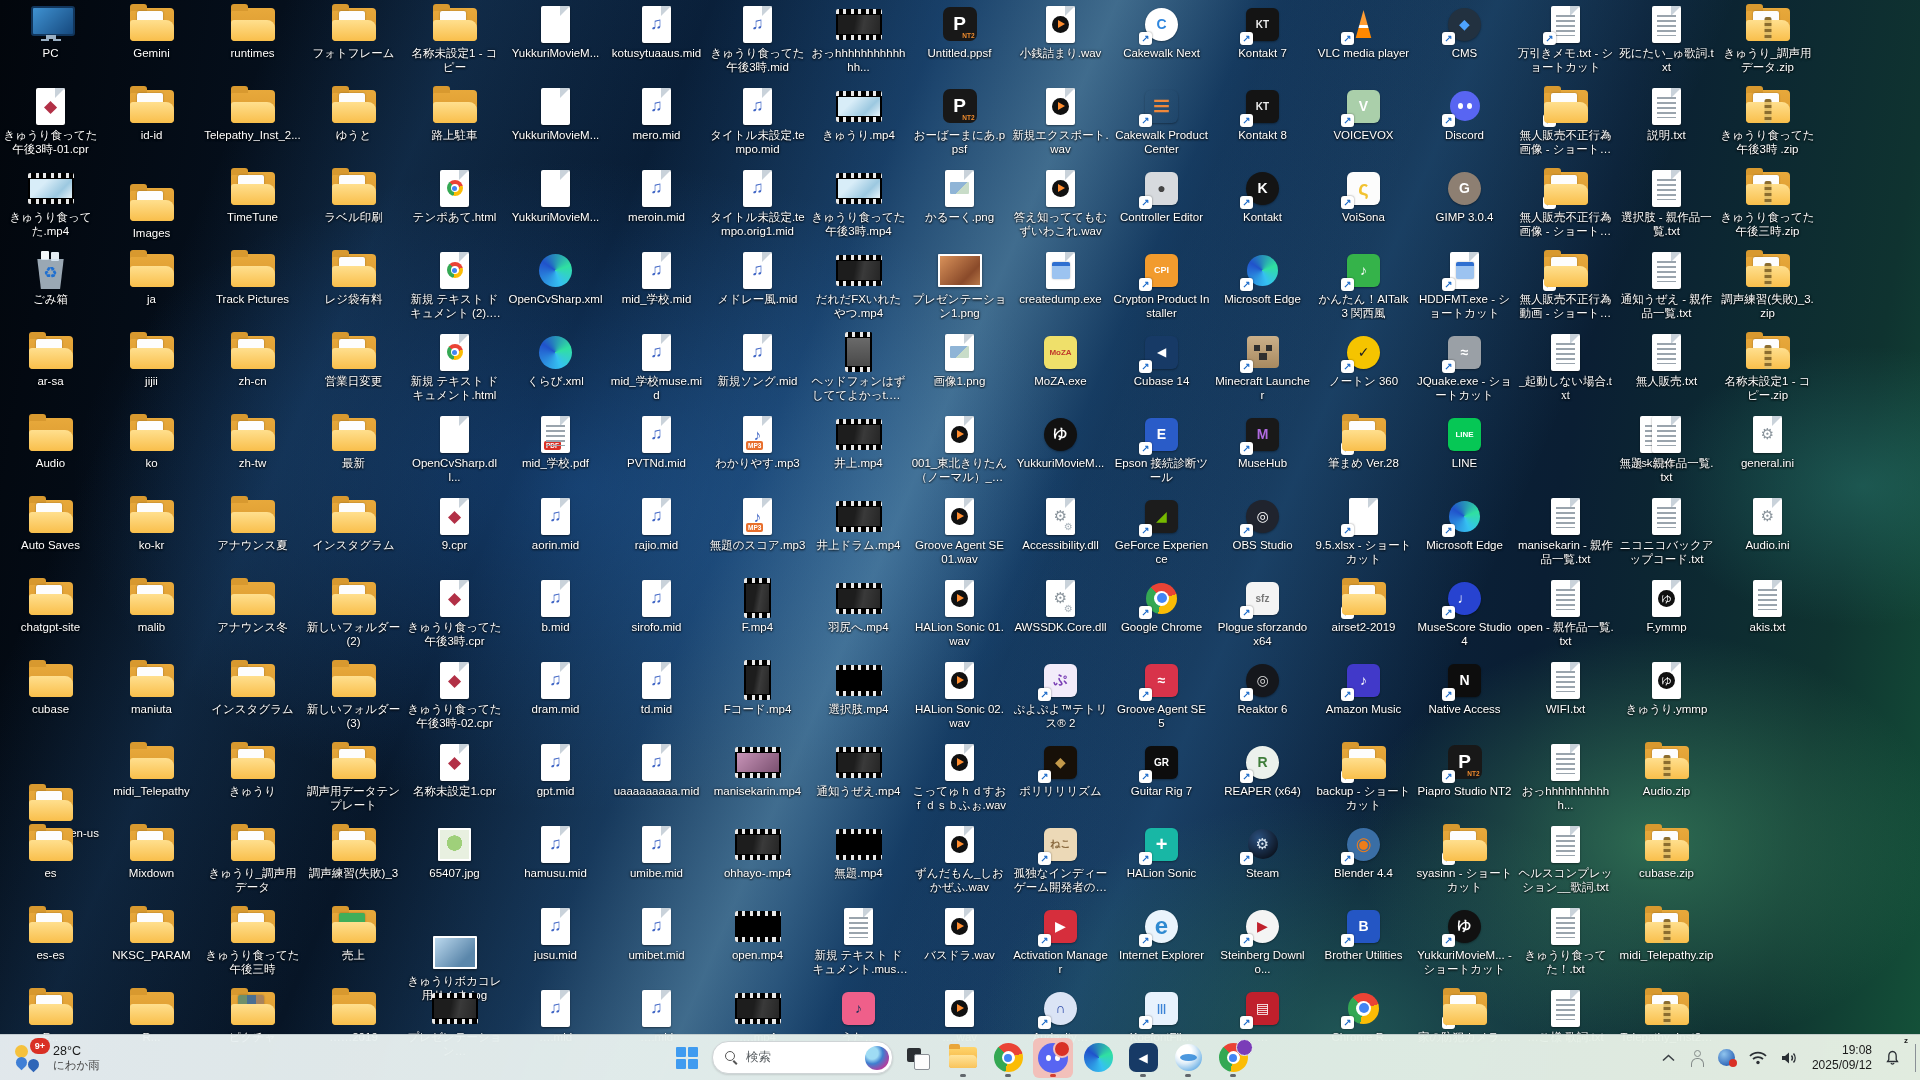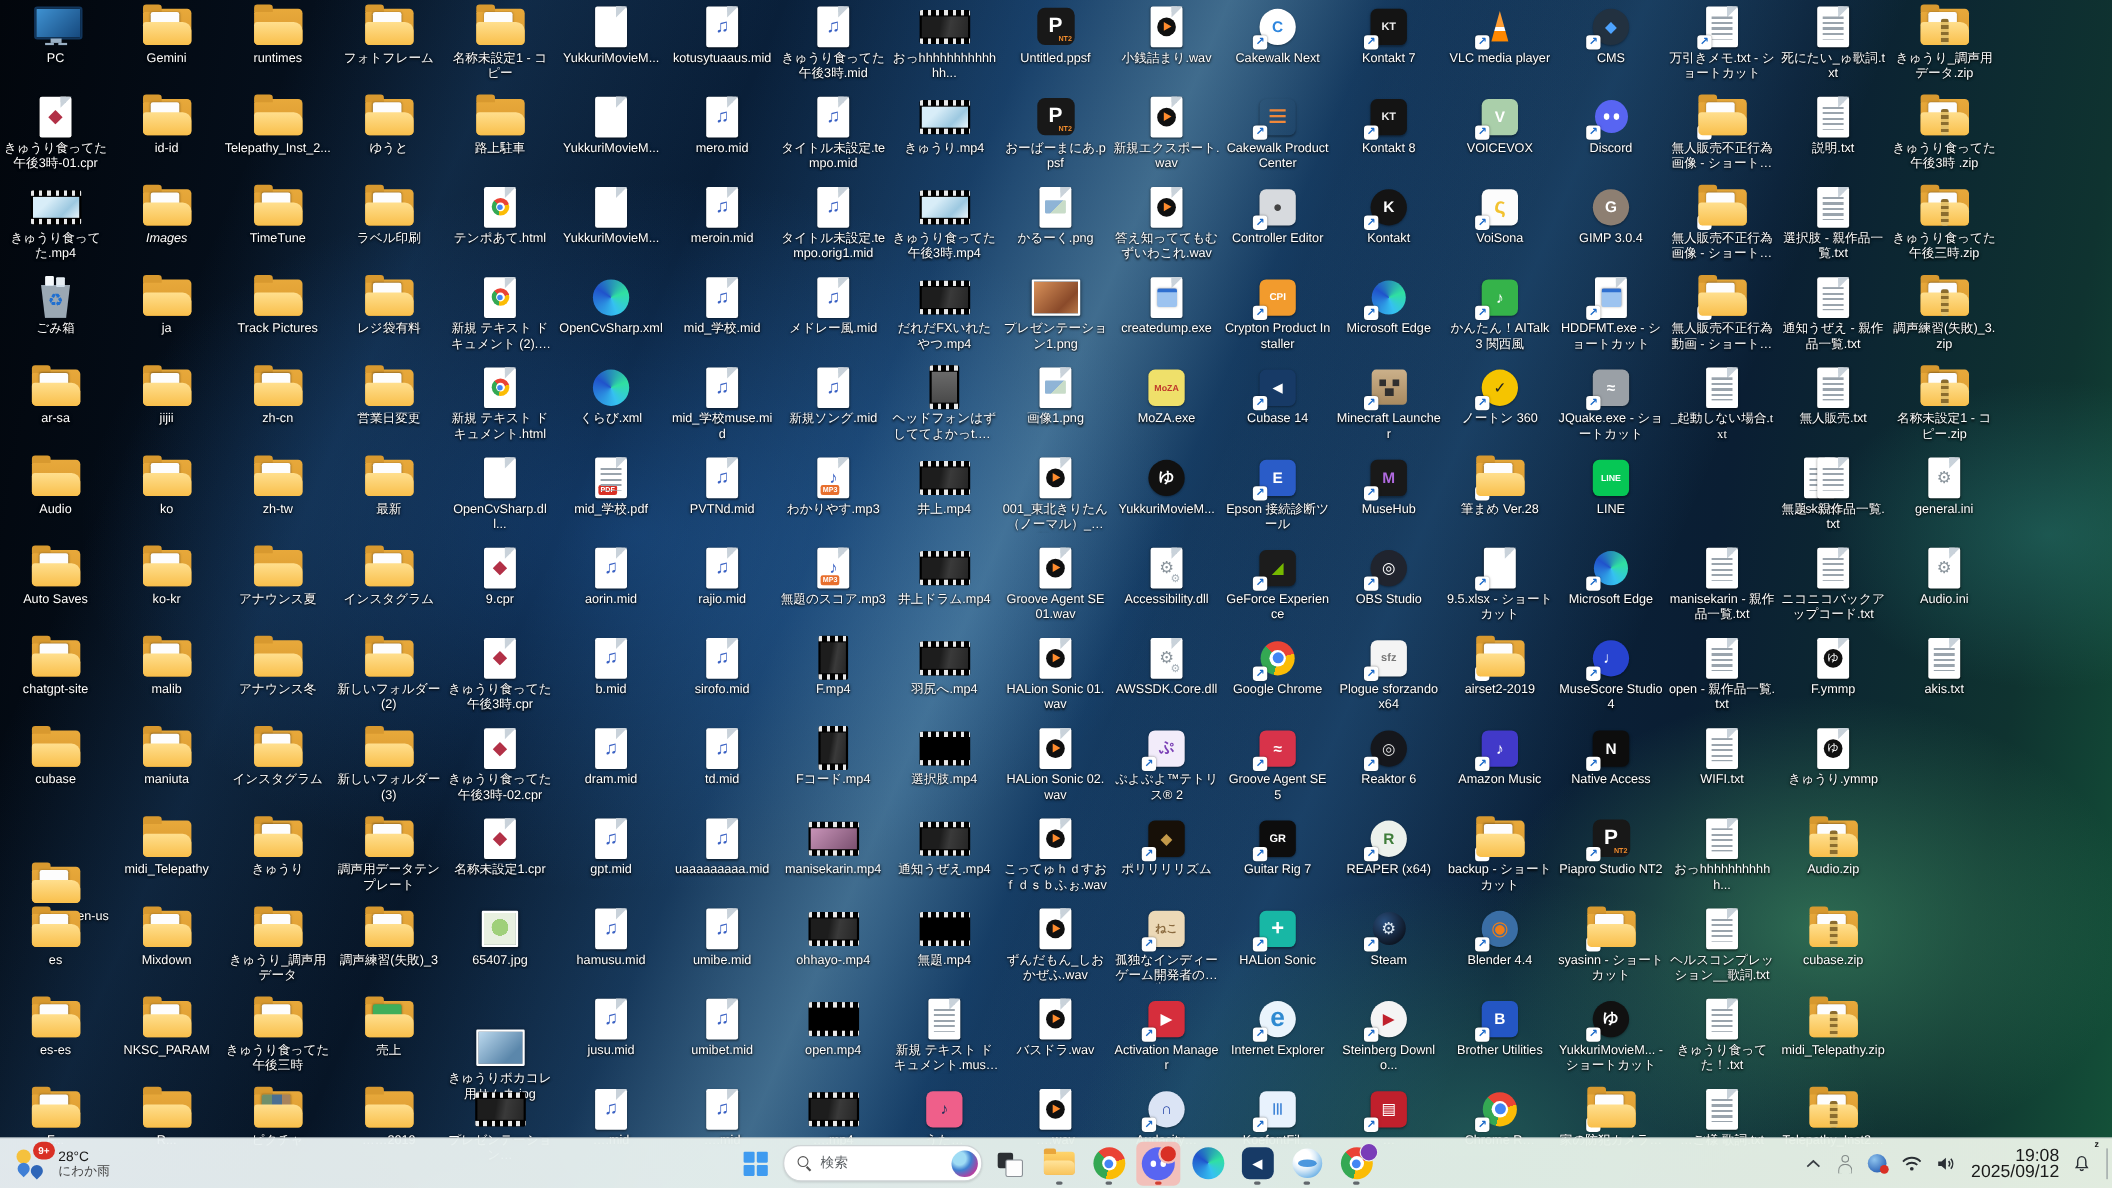--- a/index.html
+++ b/index.html
@@ -149,21 +149,21 @@
   .g-chrome.tb,.g-edge.tb{width:29px;height:29px;}
   #tray{position:absolute;right:4px;top:0;height:45px;display:flex;align-items:center;gap:4px;}
   .trbtn{height:36px;display:flex;align-items:center;justify-content:center;border-radius:5px;padding:0 5px;color:#3a3f44;}
   .trbtn svg{display:block;}
   .sphsm{position:relative;width:17px;height:17px;border-radius:50%;
     background:radial-gradient(circle at 35% 30%,#8fc4ee,#2f66b8 75%);}
   .sphsm::after{content:"";position:absolute;right:-2px;bottom:-1px;width:8px;height:8px;border-radius:50%;background:#d93025;}
   .persn{position:relative;width:15px;height:16px;opacity:.55;}
   .persn::before{content:"";position:absolute;left:5px;top:0;width:5px;height:5px;border:1.5px solid #3a3f44;border-radius:50%;}
   .persn::after{content:"";position:absolute;left:2px;top:8px;width:11px;height:8px;border:1.5px solid #3a3f44;border-bottom:none;border-radius:6px 6px 0 0;}
-  #clock{display:flex;flex-direction:column;align-items:flex-end;line-height:15px;font-size:16px;color:#1a1a1a;padding:0 4px;}
+  #clock{display:flex;flex-direction:column;align-items:flex-end;line-height:15px;font-size:12px;color:#1a1a1a;padding:0 4px;}
   .belly{position:relative;}
   .belly .zz{position:absolute;right:-3px;top:-4px;font-size:8px;font-weight:bold;color:#1a1a1a;}
   #showdesk{width:1px;height:28px;background:#8a9096;margin-left:6px;}
 </style>
 </head>
 <body>
 
 <div id="icons">
     <div class="cell" style="left: 2px; top: 3px;">
       <div class="art">
@@ -435,21 +435,21 @@
       <div class="lbl">きゅうり食ってた午後3時 .zip</div>
     </div>
     <div class="cell" style="left: 2px; top: 167px;">
       <div class="art">
         <span class="vid">
           <i class="cv v-blue"></i>
         </span>
       </div>
       <div class="lbl">きゅうり食ってた.mp4</div>
     </div>
-    <div class="cell" style="left: 103px; top: 167px; font-style: italic;">
+    <div class="cell" style="left: 103px; top: 183px;">
       <div class="art">
         <span class="fold">
           <i class="sheet"></i>
         </span>
       </div>
       <div class="lbl">Images</div>
     </div>
     <div class="cell" style="left: 204px; top: 167px;">
       <div class="art">
         <span class="fold">

